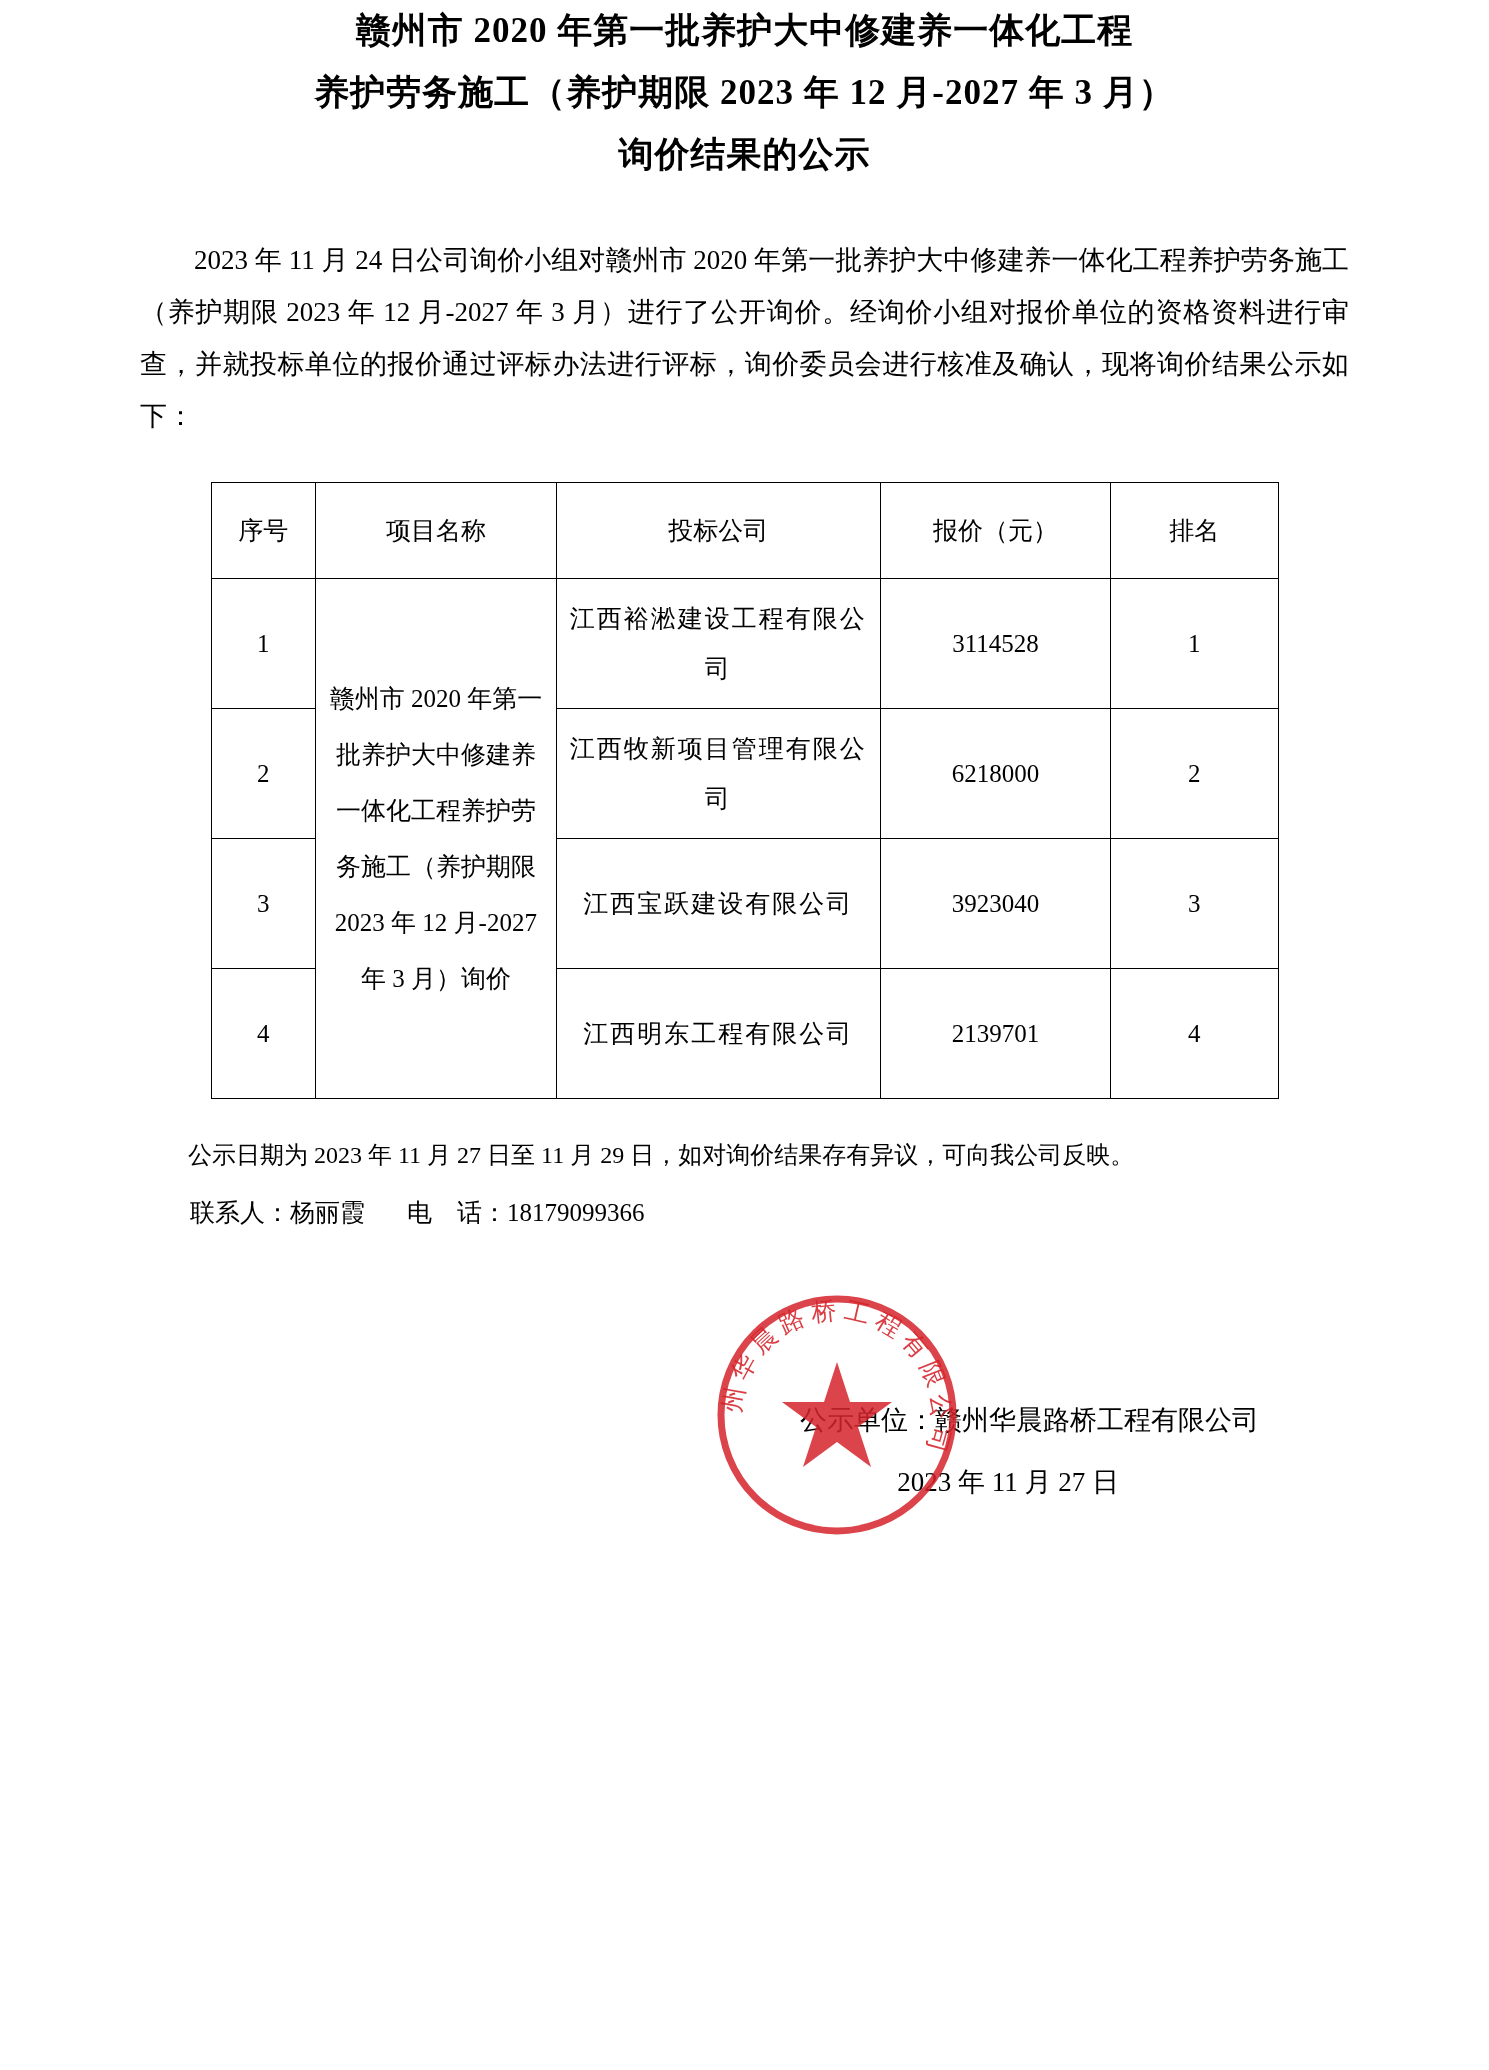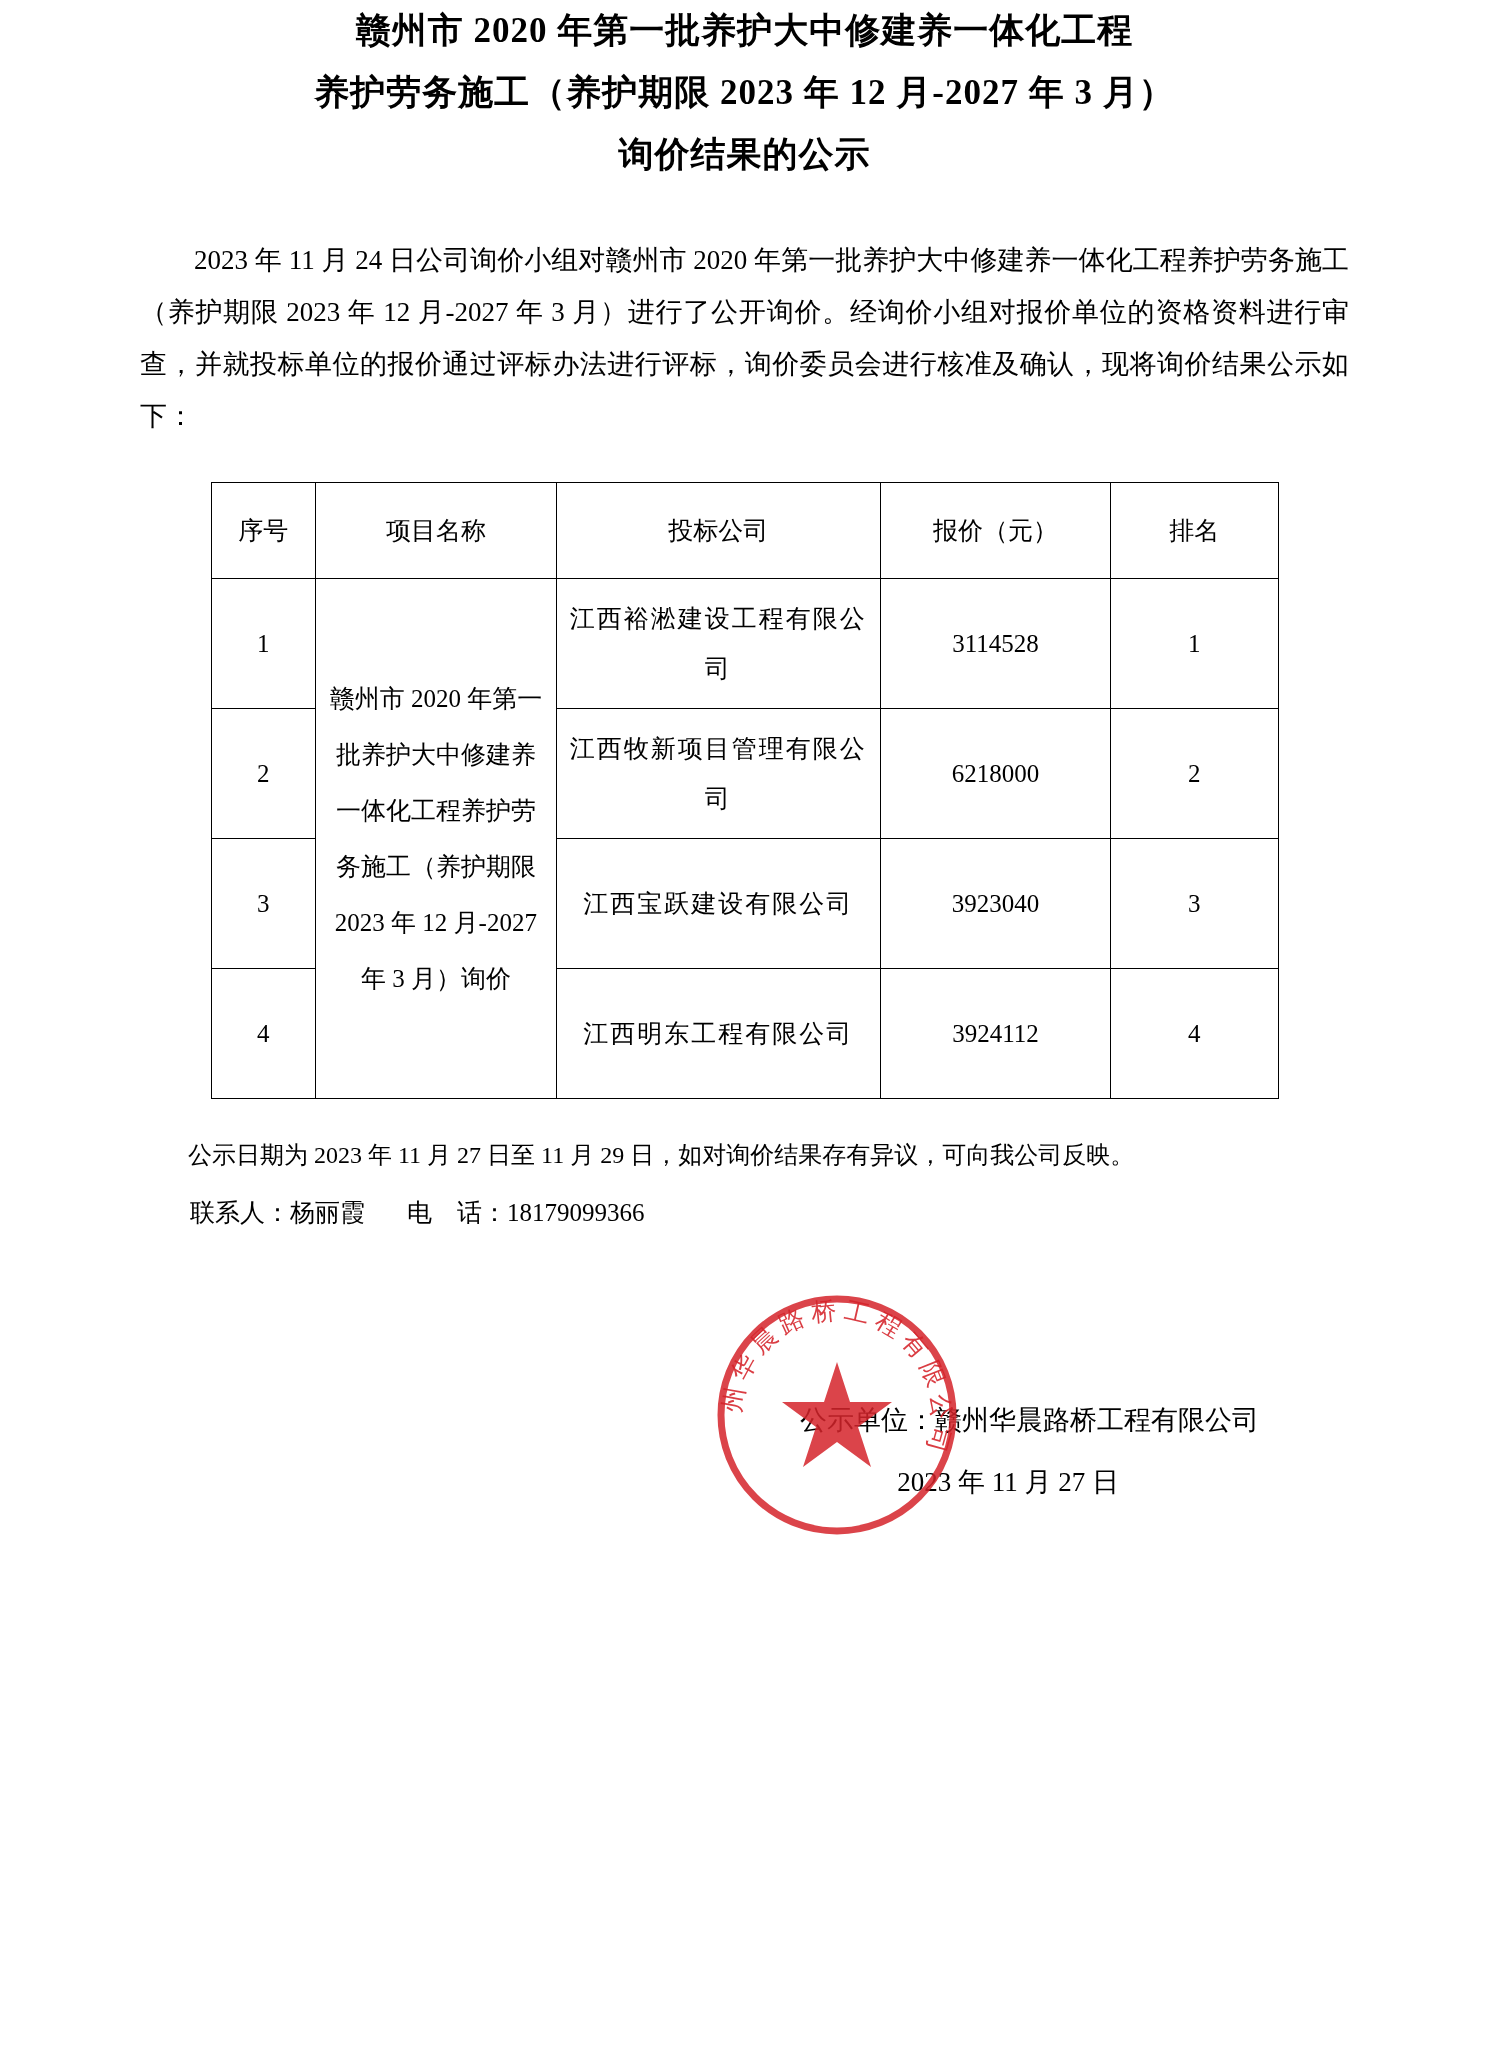--- a/index.html
+++ b/index.html
@@ -161,21 +161,21 @@
       </tr>
       <tr>
         <td>3</td>
         <td class="company-cell">江西宝跃建设有限公司</td>
         <td>3923040</td>
         <td>3</td>
       </tr>
       <tr>
         <td>4</td>
         <td class="company-cell">江西明东工程有限公司</td>
-        <td>3924112</td>
+        <td>2139701</td>
         <td>4</td>
       </tr>
     </tbody>
   </table>
 
   <div class="after-table indent">公示日期为 2023 年 11 月 27 日至 11 月 29 日，如对询价结果存有异议，可向我公司反映。</div>
 
   <div class="contact-line">
     <span>联系人：</span><span>杨丽霞</span><span class="contact-gap"></span><span>电　话：</span><span>18179099366</span>
   </div>

